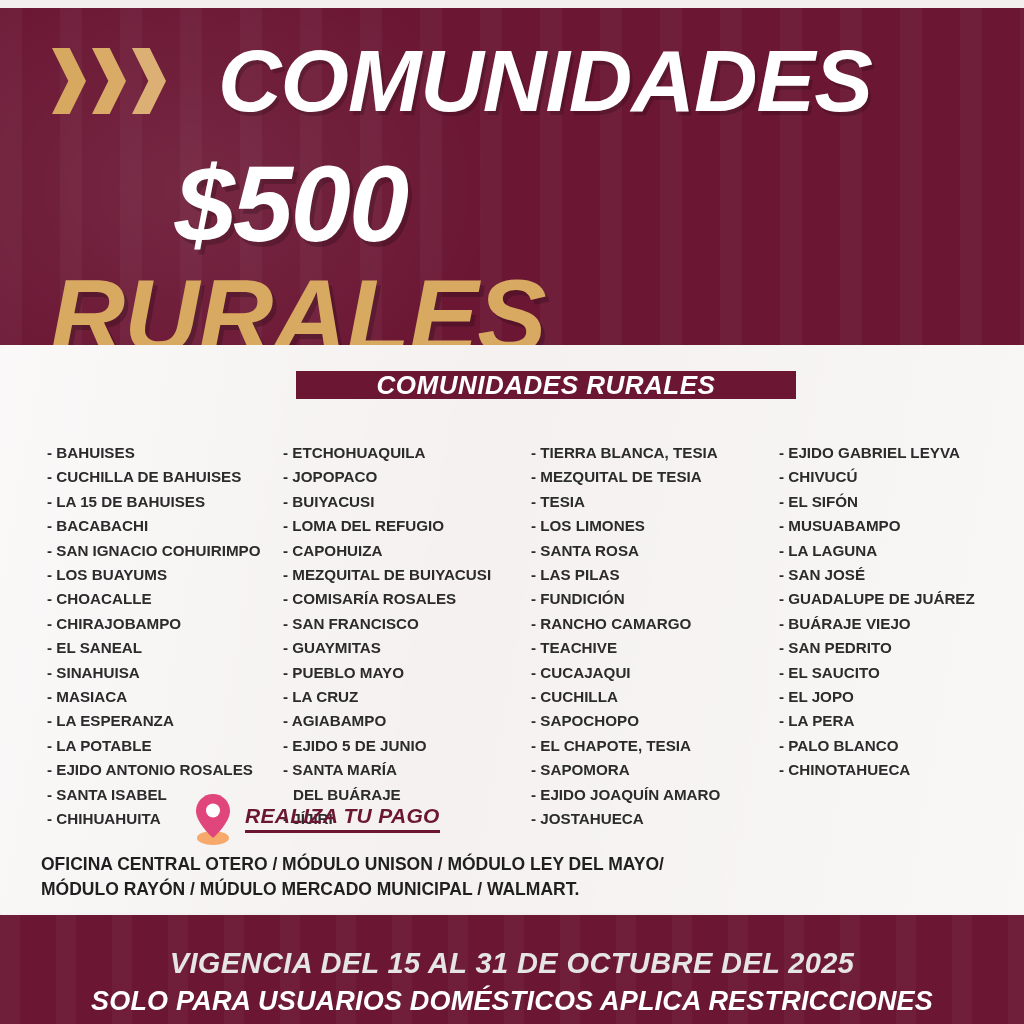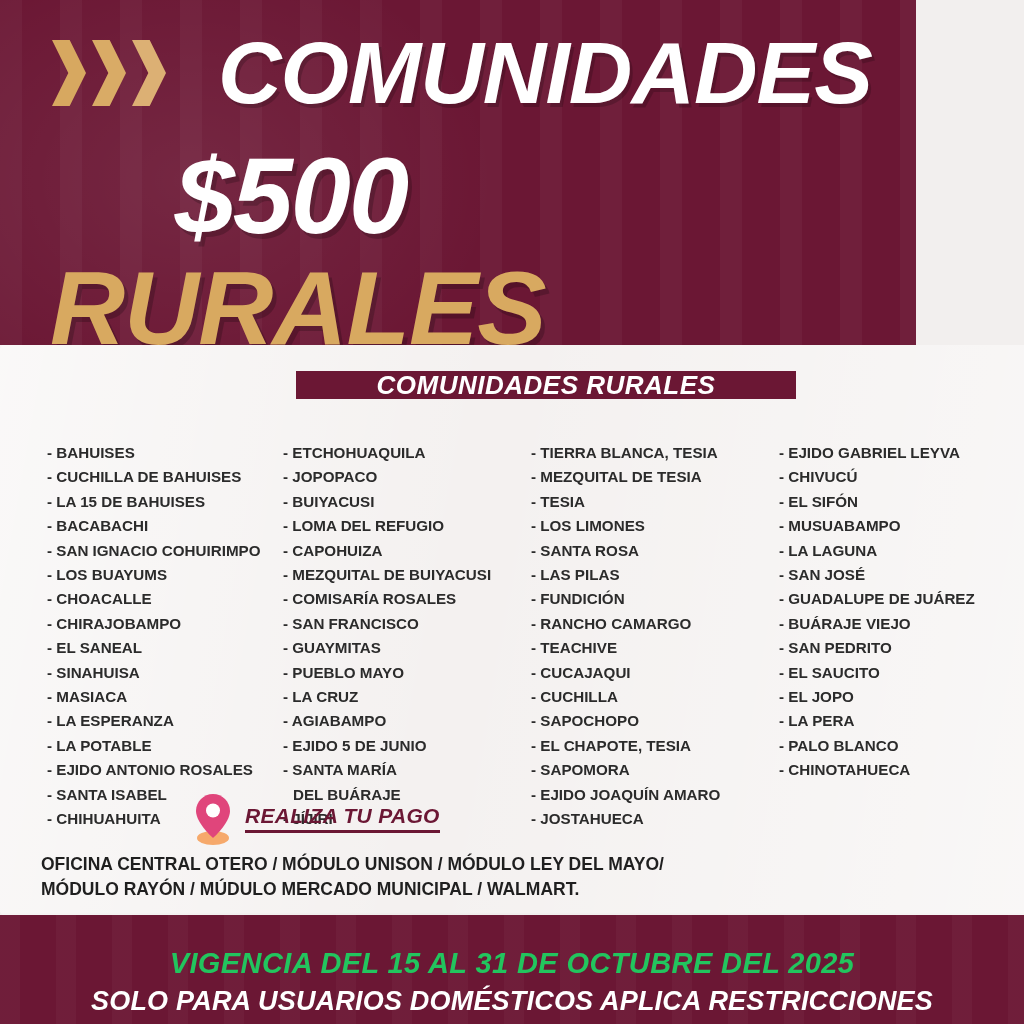--- a/index.html
+++ b/index.html
@@ -11,22 +11,22 @@
   }
   #page {
     position: relative;
     width: 1024px; height: 1024px;
     background: #f2efee;
   }
 
   
   .header {
     position: absolute;
-    top: 0; left: 0;
-    width: 916px; height: 345px;
+    top: 8px; left: 0;
+    width: 1024px; height: 345px;
     background: #6b1734;
     overflow: hidden;
   }
   .header-stripes {
     position: absolute; inset: 0;
     background: repeating-linear-gradient(
       90deg,
       rgba(255,255,255,0.035) 0px,
       rgba(255,255,255,0.035) 22px,
       rgba(0,0,0,0.0) 22px,
@@ -214,21 +214,21 @@
     background: repeating-linear-gradient(
       90deg,
       rgba(255,255,255,0.03) 0px,
       rgba(255,255,255,0.03) 20px,
       rgba(0,0,0,0) 20px,
       rgba(0,0,0,0) 56px
     );
   }
   .footer-line1 {
     position: relative;
-    color: #22c55e;
+    color: #e5e5e5;
     font-size: 29px;
     font-weight: 800;
     font-style: italic;
     letter-spacing: .4px;
     margin-bottom: 6px;
     margin-top: 25px;
   }
   .footer-line2 {
     position: relative;
     color: #ffffff;

